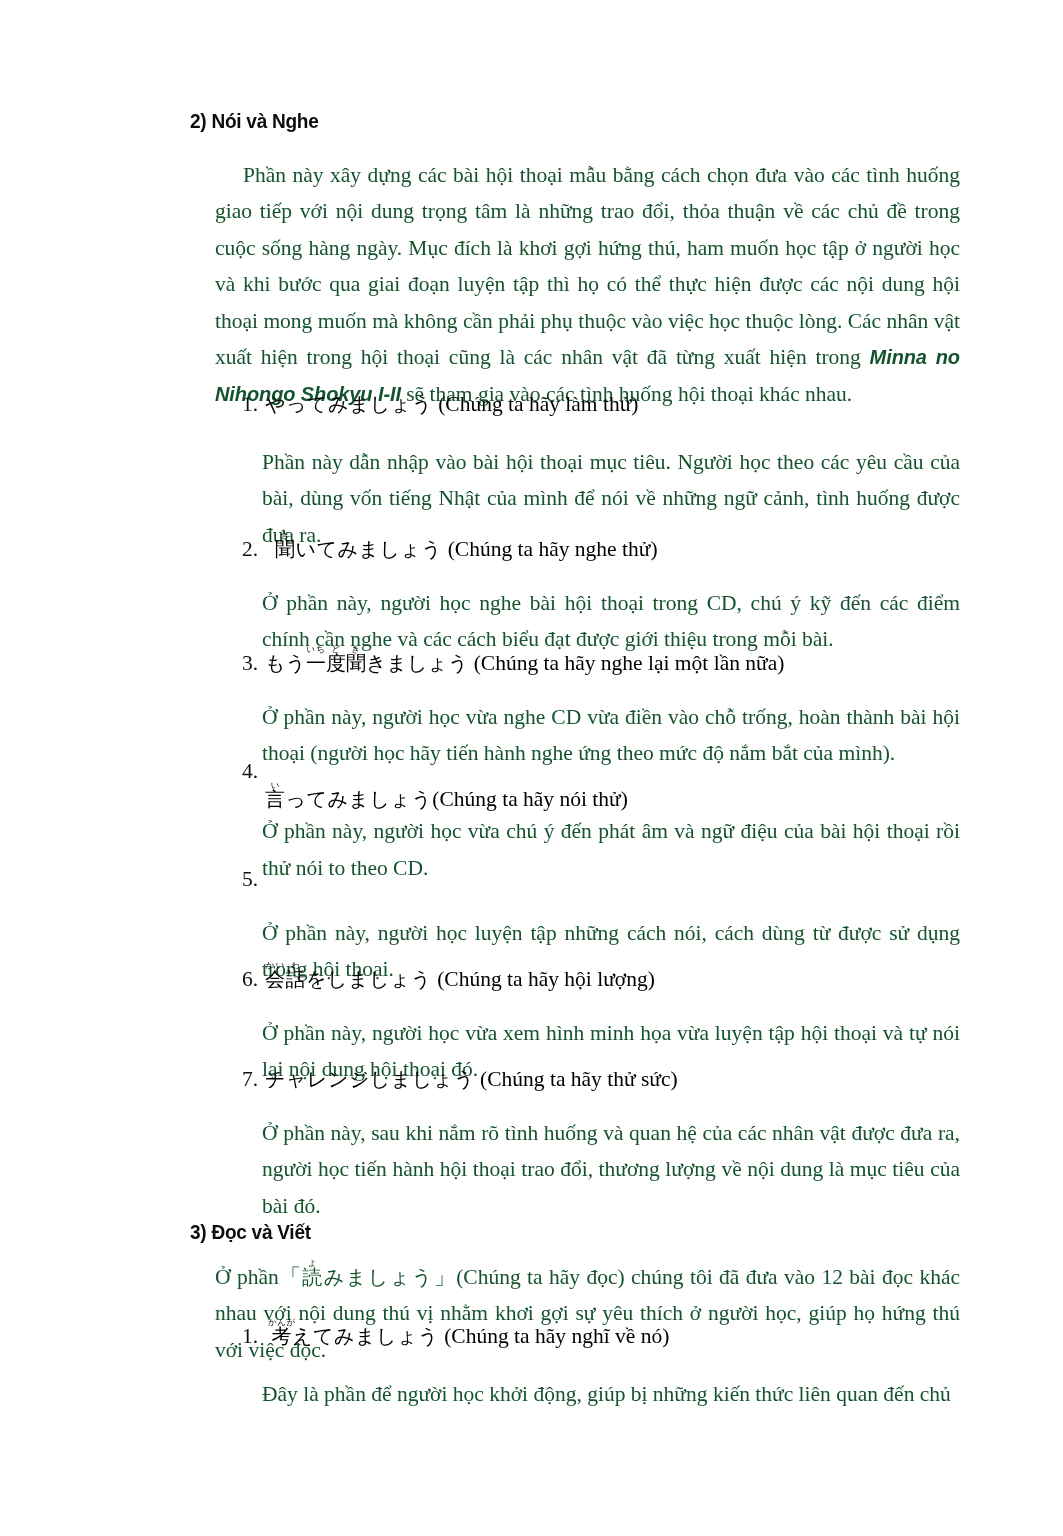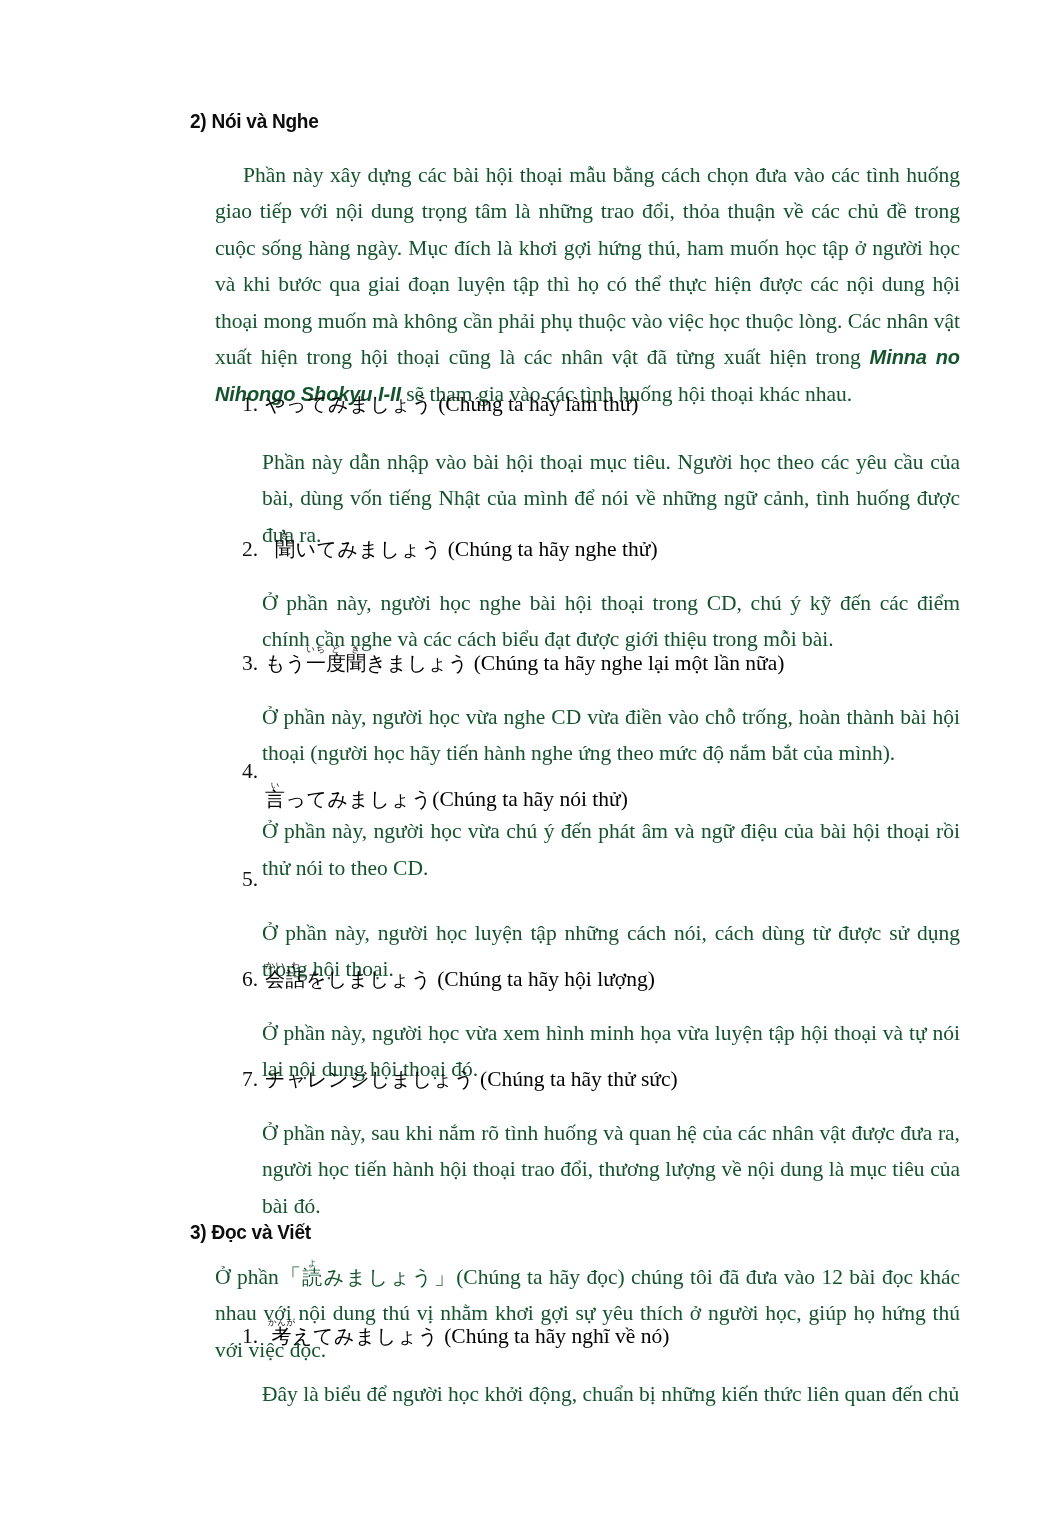--- a/index.html
+++ b/index.html
@@ -152,15 +152,15 @@
   <p class="para" style="left:262px; top:1093px; width:698px;">Ở phần này, sau khi nắm rõ tình huống và quan hệ của các nhân vật được đưa ra, người học tiến hành hội thoại trao đổi, thương lượng về nội dung là mục tiêu của bài đó.</p>
 
   <h2 class="section-heading" style="top:1203px;">3) Đọc và Viết</h2>
 
   <p class="para" style="left:215px; top:1237px; width:745px;"><span>Ở phần「</span><span class="jp"><ruby><span>読</span><rt>よ</rt></ruby><span>みましょう</span></span><span>」(Chúng ta hãy đọc) chúng tôi đã đưa vào 12 bài đọc khác nhau với nội dung thú vị nhằm khơi gợi sự yêu thích ở người học, giúp họ hứng thú với việc đọc.</span></p>
 
   <span class="li-num" style="left:228px; top:1318px;">1.</span>
   <div class="li-head" style="left:268px; top:1318px;">
     <span class="jp"><ruby><span>考</span><rt>かんが</rt></ruby><span>えてみましょう</span></span><span class="gloss"> (Chúng ta hãy nghĩ về nó)</span>
   </div>
-  <p class="para nojust" style="left:262px; top:1354px; width:706px;">Đây là biểu để người học khởi động, chuẩn bị những kiến thức liên quan đến chủ</p>
+  <p class="para nojust" style="left:262px; top:1354px; width:706px;">Đây là phần để người học khởi động, giúp bị những kiến thức liên quan đến chủ</p>
 
 </div>
 
 </body></html>

